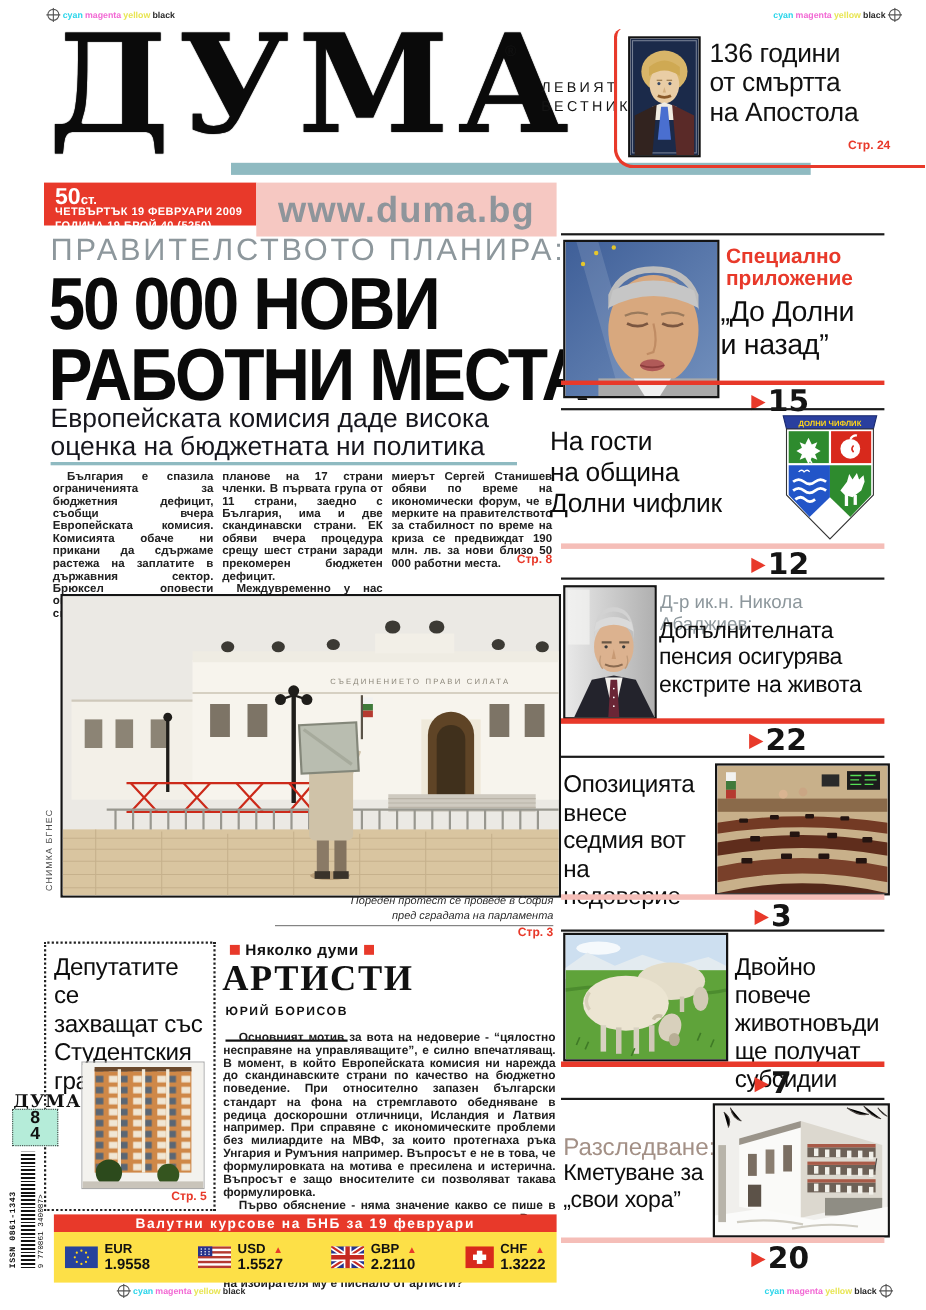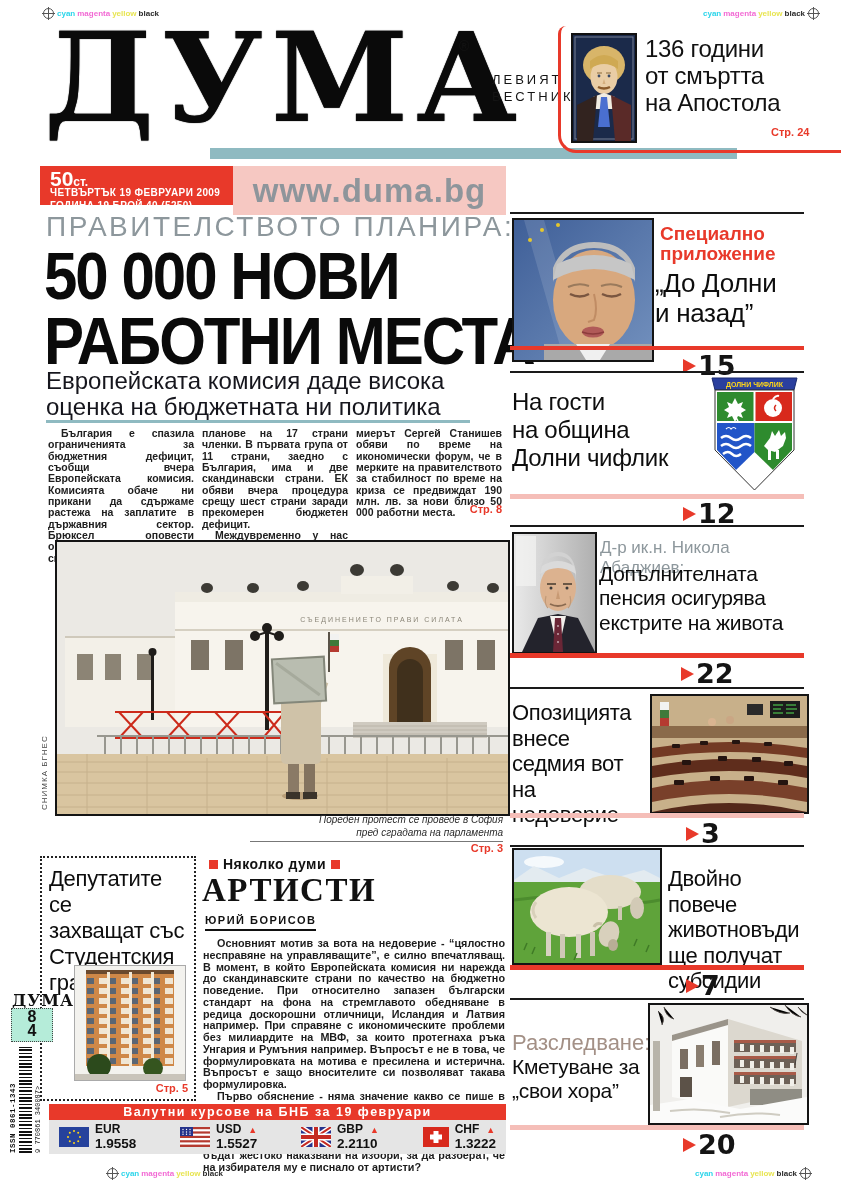--- a/index.html
+++ b/index.html
@@ -40,27 +40,27 @@
   .bc{display:flex;flex-direction:row;align-items:stretch;gap:2px}
   .bc-vtext{writing-mode:vertical-rl;transform:rotate(180deg);font-size:7.5px;font-weight:700;
             font-family:"Liberation Mono",monospace;letter-spacing:.5px}
   .bc-bars{width:13px;background:repeating-linear-gradient(0deg,#111 0 1.6px,#fff 1.6px 3.4px)}
   .bc-num{writing-mode:vertical-rl;transform:rotate(180deg);font-size:7px;
           font-family:"Liberation Mono",monospace}
   
   .rubric{font-size:14px;font-weight:700;letter-spacing:.5px;color:#111}
   .rsq{display:inline-block;width:9px;height:9px;background:#e8392a;vertical-align:middle;margin:0 5px}
   .op-title{font-family:"Liberation Serif",serif;font-weight:700;font-size:33px;letter-spacing:1.5px;color:#111}
-  .op-author{font-size:11px;font-weight:700;letter-spacing:1.5px;border-bottom:2px solid #111;padding-bottom:3px}
+  .op-author{font-size:11px;font-weight:700;letter-spacing:1.5px;border-bottom:2px solid #111;padding-bottom:19px}
   .op-body p{margin:0;font-size:10.8px;font-weight:700;line-height:1.09;text-align:justify;color:#1c1c1c}
   .op-body p{text-indent:14px}
   
   .cur-head{background:#e8392a;color:#fff;font-size:12.5px;font-weight:700;letter-spacing:1.5px;
             text-align:center;line-height:16px;height:16px}
-  .cur-body{background:#e5e5e5;height:34px;display:flex;
+  .cur-body{background:#fde047;height:46px;display:flex;
             justify-content:space-between;padding:0 10px}
   .cur-item{display:flex;align-items:center;gap:6px}
   .cur-code{font-size:12px;font-weight:700;line-height:1.15}
   .cur-rate{font-size:13.5px;font-weight:700}
   .cur-up{color:#e8392a;font-size:9px;margin-left:7px}
   
   .sep{position:absolute;left:510px;width:294px;height:2px;background:#1a1a1a}
   .tease-title{font-size:22px;line-height:1.16;letter-spacing:-.3px;color:#0d0d0d}
   .tease-kicker-red{font-size:19px;font-weight:700;color:#e8392a;line-height:1.05}
   .tease-kicker-gray{font-size:17px;color:#8d979c}
@@ -427,21 +427,21 @@
     <div>и назад”</div>
   </div>
   <div class="abs rule-red" style="left:510px;top:346px;width:294px;height:4px"></div>
   <div class="abs numrow" style="left:683px;top:352px">
     <span class="tri"></span>
       <span class="pgnum">15</span>
   </div>
 
   <div class="sep" style="top:371px"></div>
 
-  <div class="abs tease-title" style="left:512px;top:388px;width:190px;font-size:24px">
+  <div class="abs tease-title" style="left:500px;top:388px;width:190px;font-size:24px">
     <div>На гости</div>
     <div>на община</div>
     <div>Долни чифлик</div>
   </div>
   <div class="abs" style="left:706px;top:376px">
     <svg width="97" height="116" viewBox="0 0 97 116">
       <path d="M6 2 H91 L88 14 H9 Z" fill="#2a3f9e" stroke="#1a2a6e" stroke-width="1"></path>
       <text x="48.5" y="11" font-size="7" font-weight="bold" fill="#ffd617" text-anchor="middle">ДОЛНИ ЧИФЛИК</text>
       <path d="M9 14 H88 V74 L48.5 114 L9 74 Z" fill="#fff" stroke="#333" stroke-width="1"></path>
       <rect x="11" y="16" width="36.5" height="29" fill="#2e8b2e"></rect>

